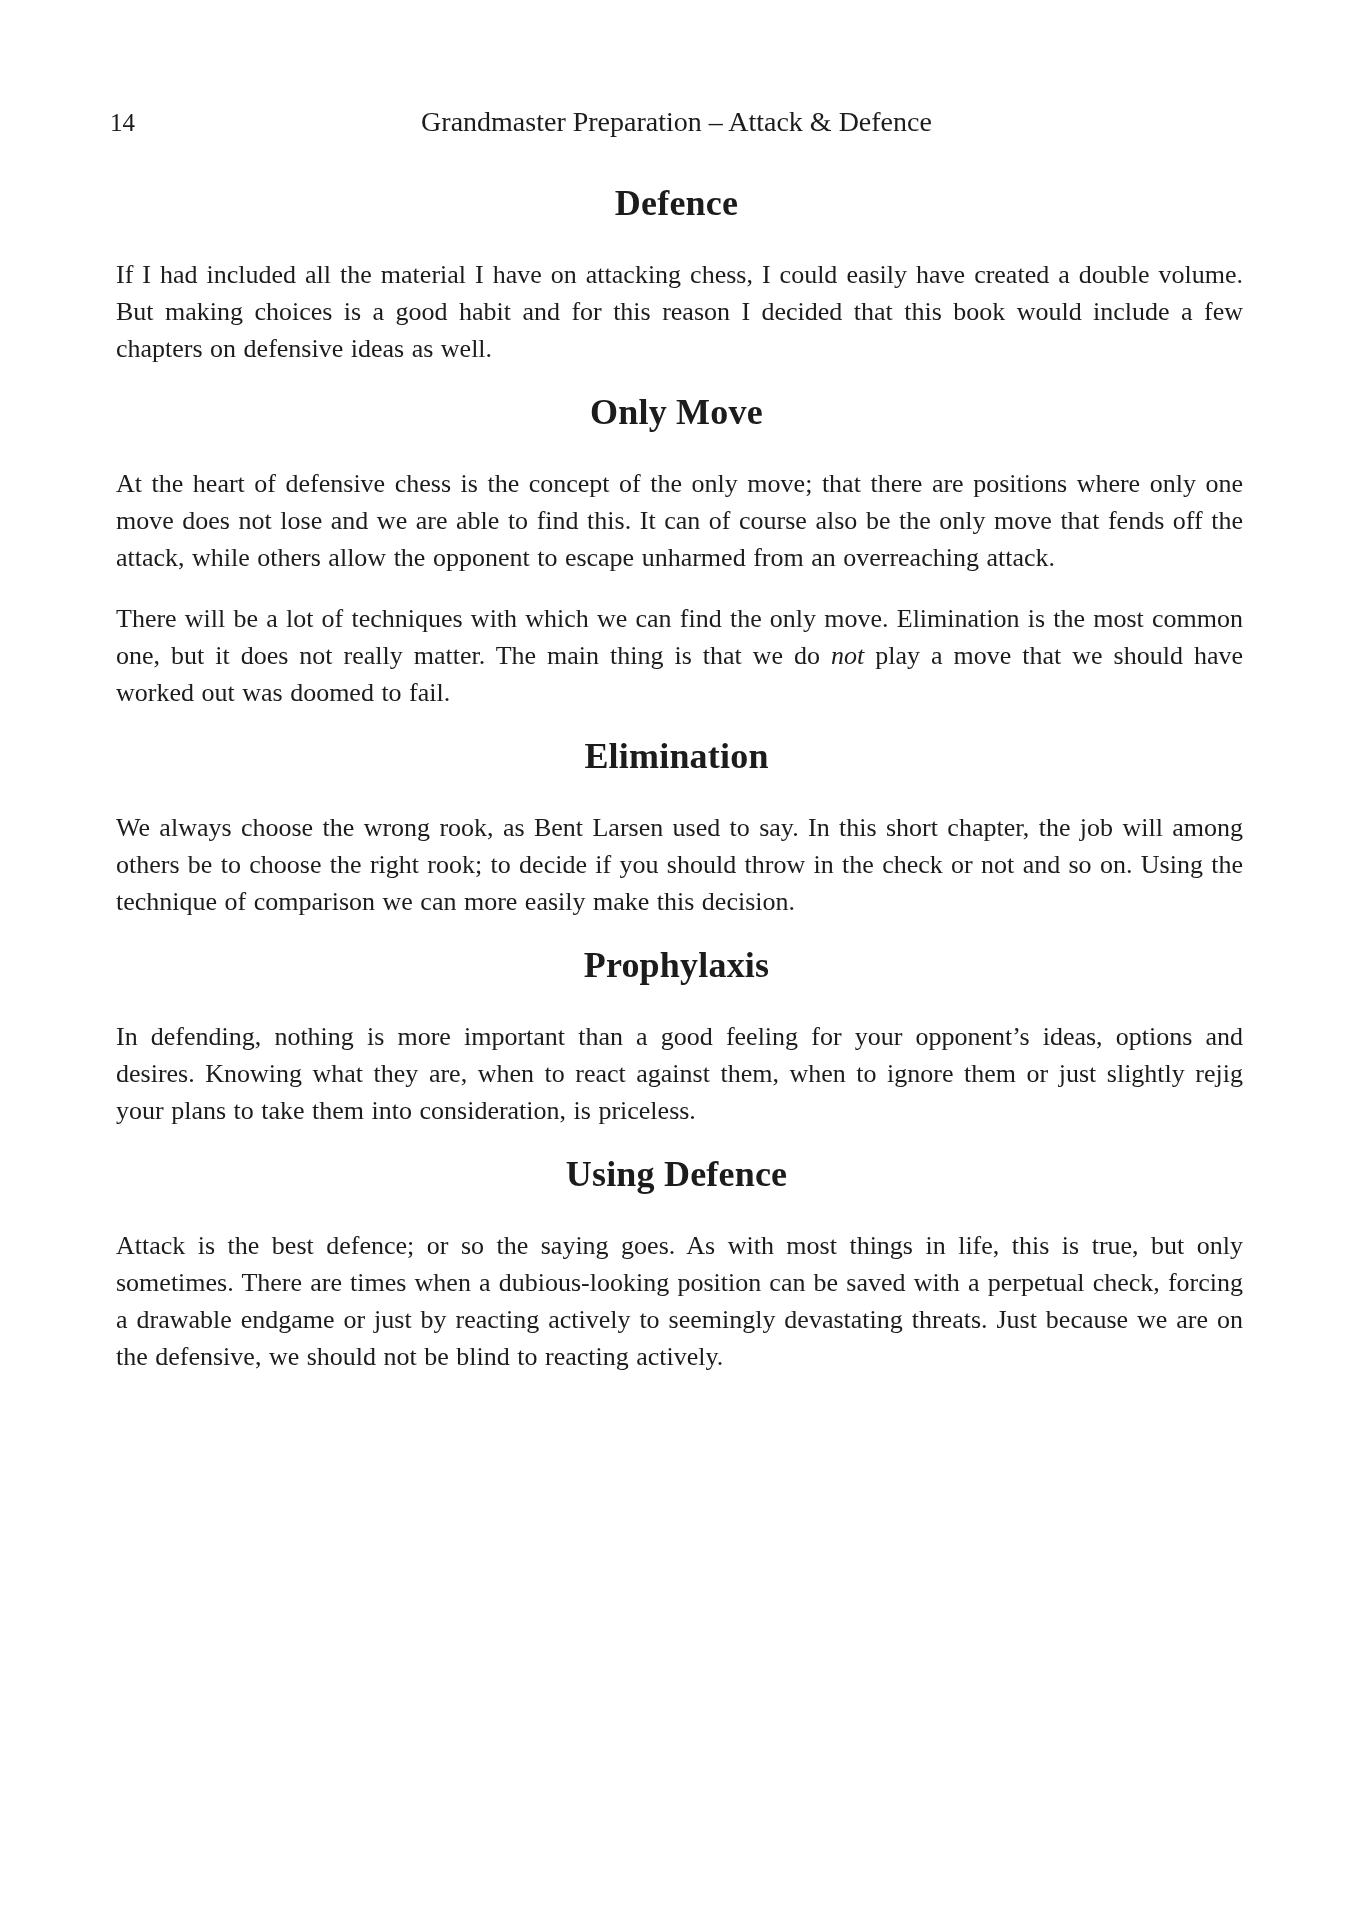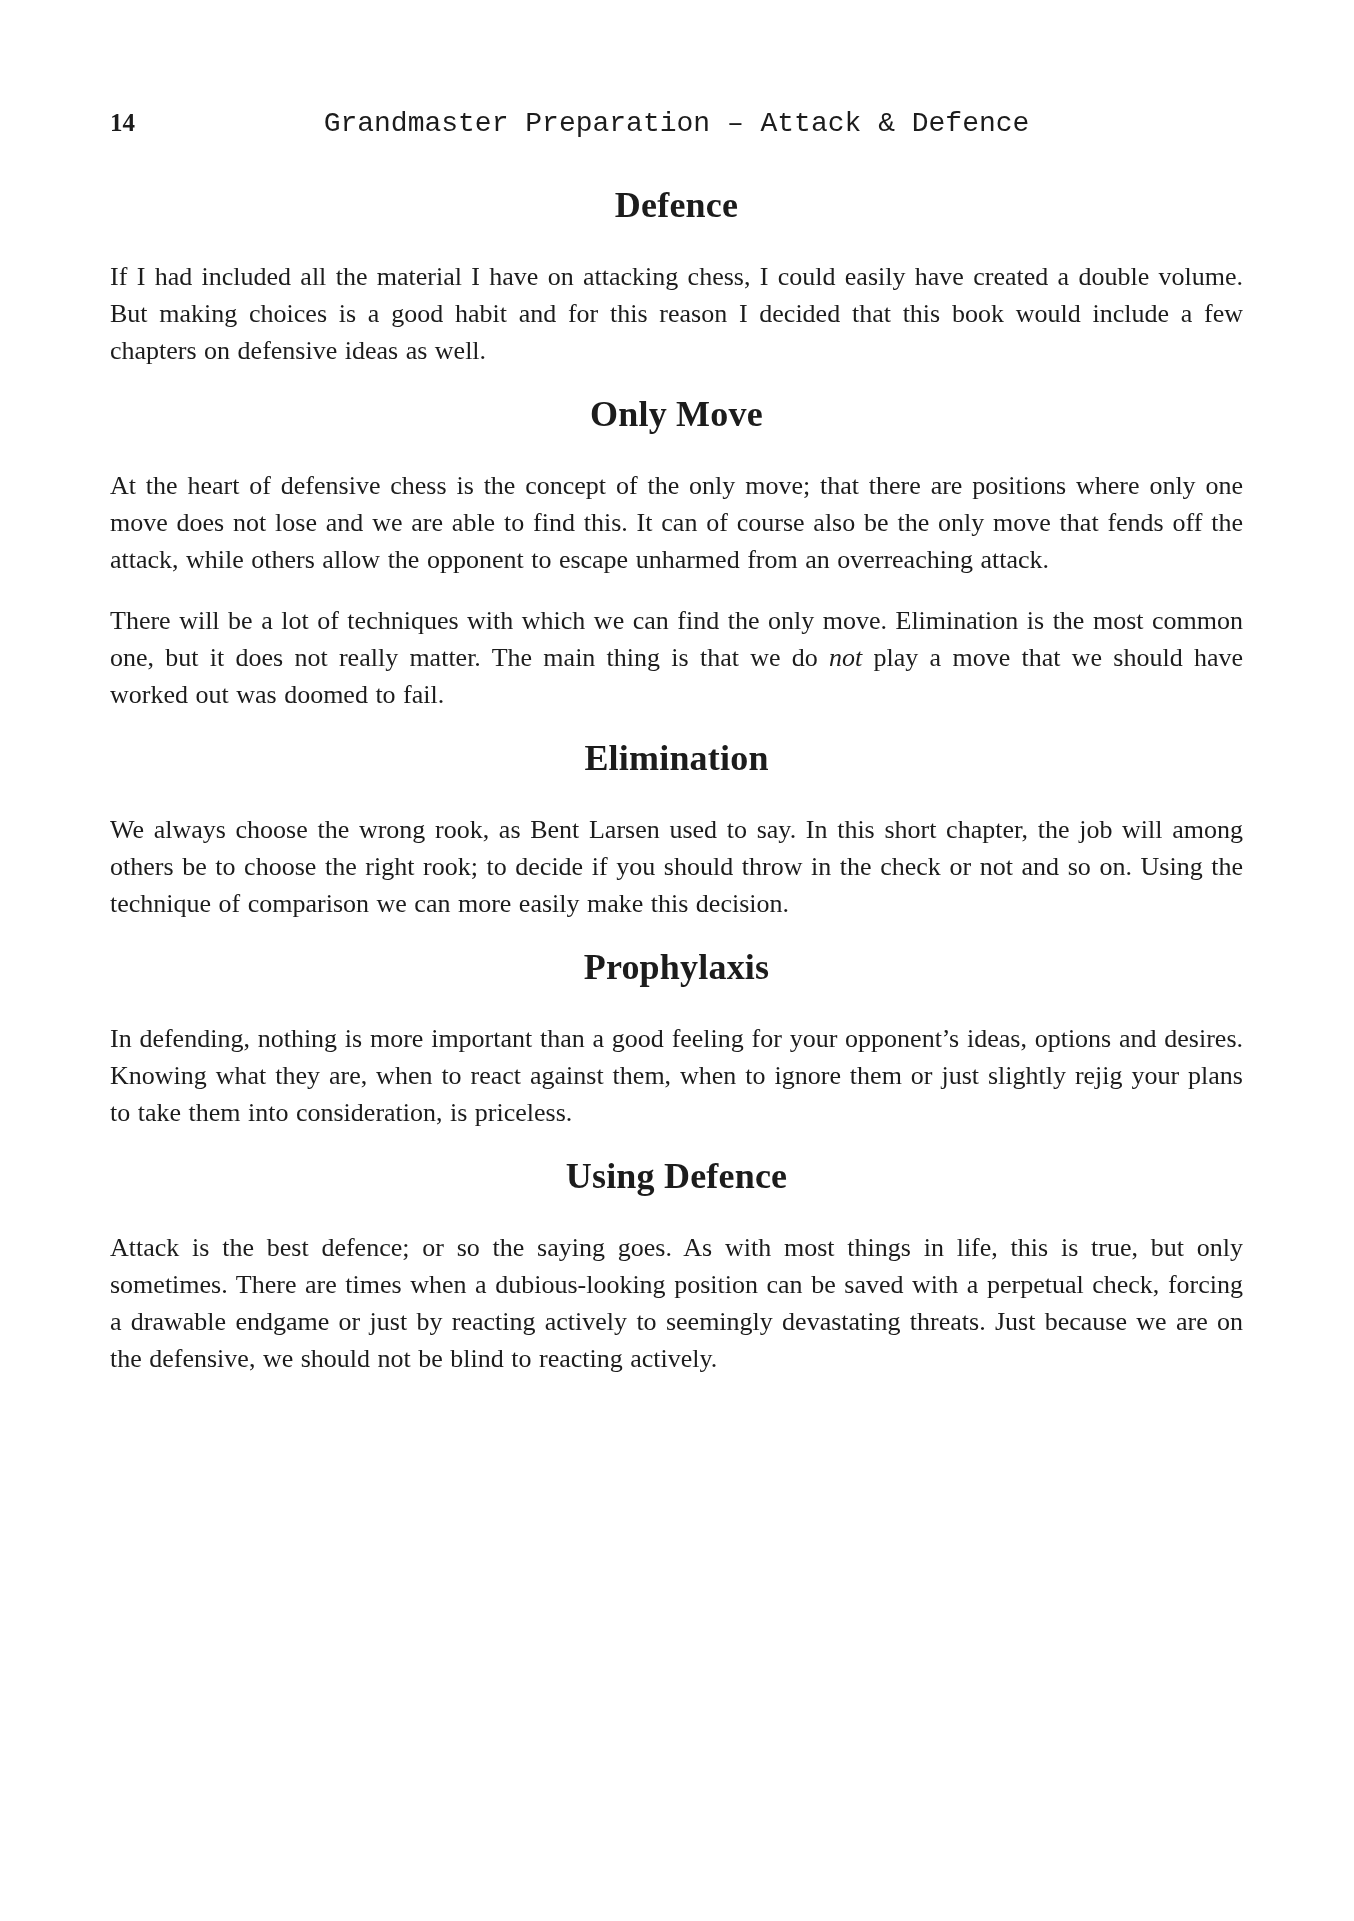--- a/index.html
+++ b/index.html
@@ -24,39 +24,37 @@
     font-size: 28px;
     line-height: 34px;
     margin-bottom: 45px;
   }
   .page-number {
     position: absolute;
     left: 0;
     top: 3px;
     font-size: 25px;
     line-height: 30px;
-    font-weight: bold;
   }
   .running-title {
     display: inline-block;
-    font-family: Liberation Mono, monospace;
   }
   h2.section-heading {
     text-align: center;
     font-size: 36px;
     line-height: 38px;
     font-weight: bold;
     margin: 26px 0 34px 0;
     letter-spacing: 0.2px;
   }
   p.body-text {
     font-size: 26px;
     line-height: 37px;
     text-align: justify;
-    margin: 0 0 24px 0;
+    margin: 0 0 24px 6px;
     word-spacing: 1px;
   }
   p.body-text .it {
   }
 </style>
 </head>
 <body>
 
 <div class="page">
 

